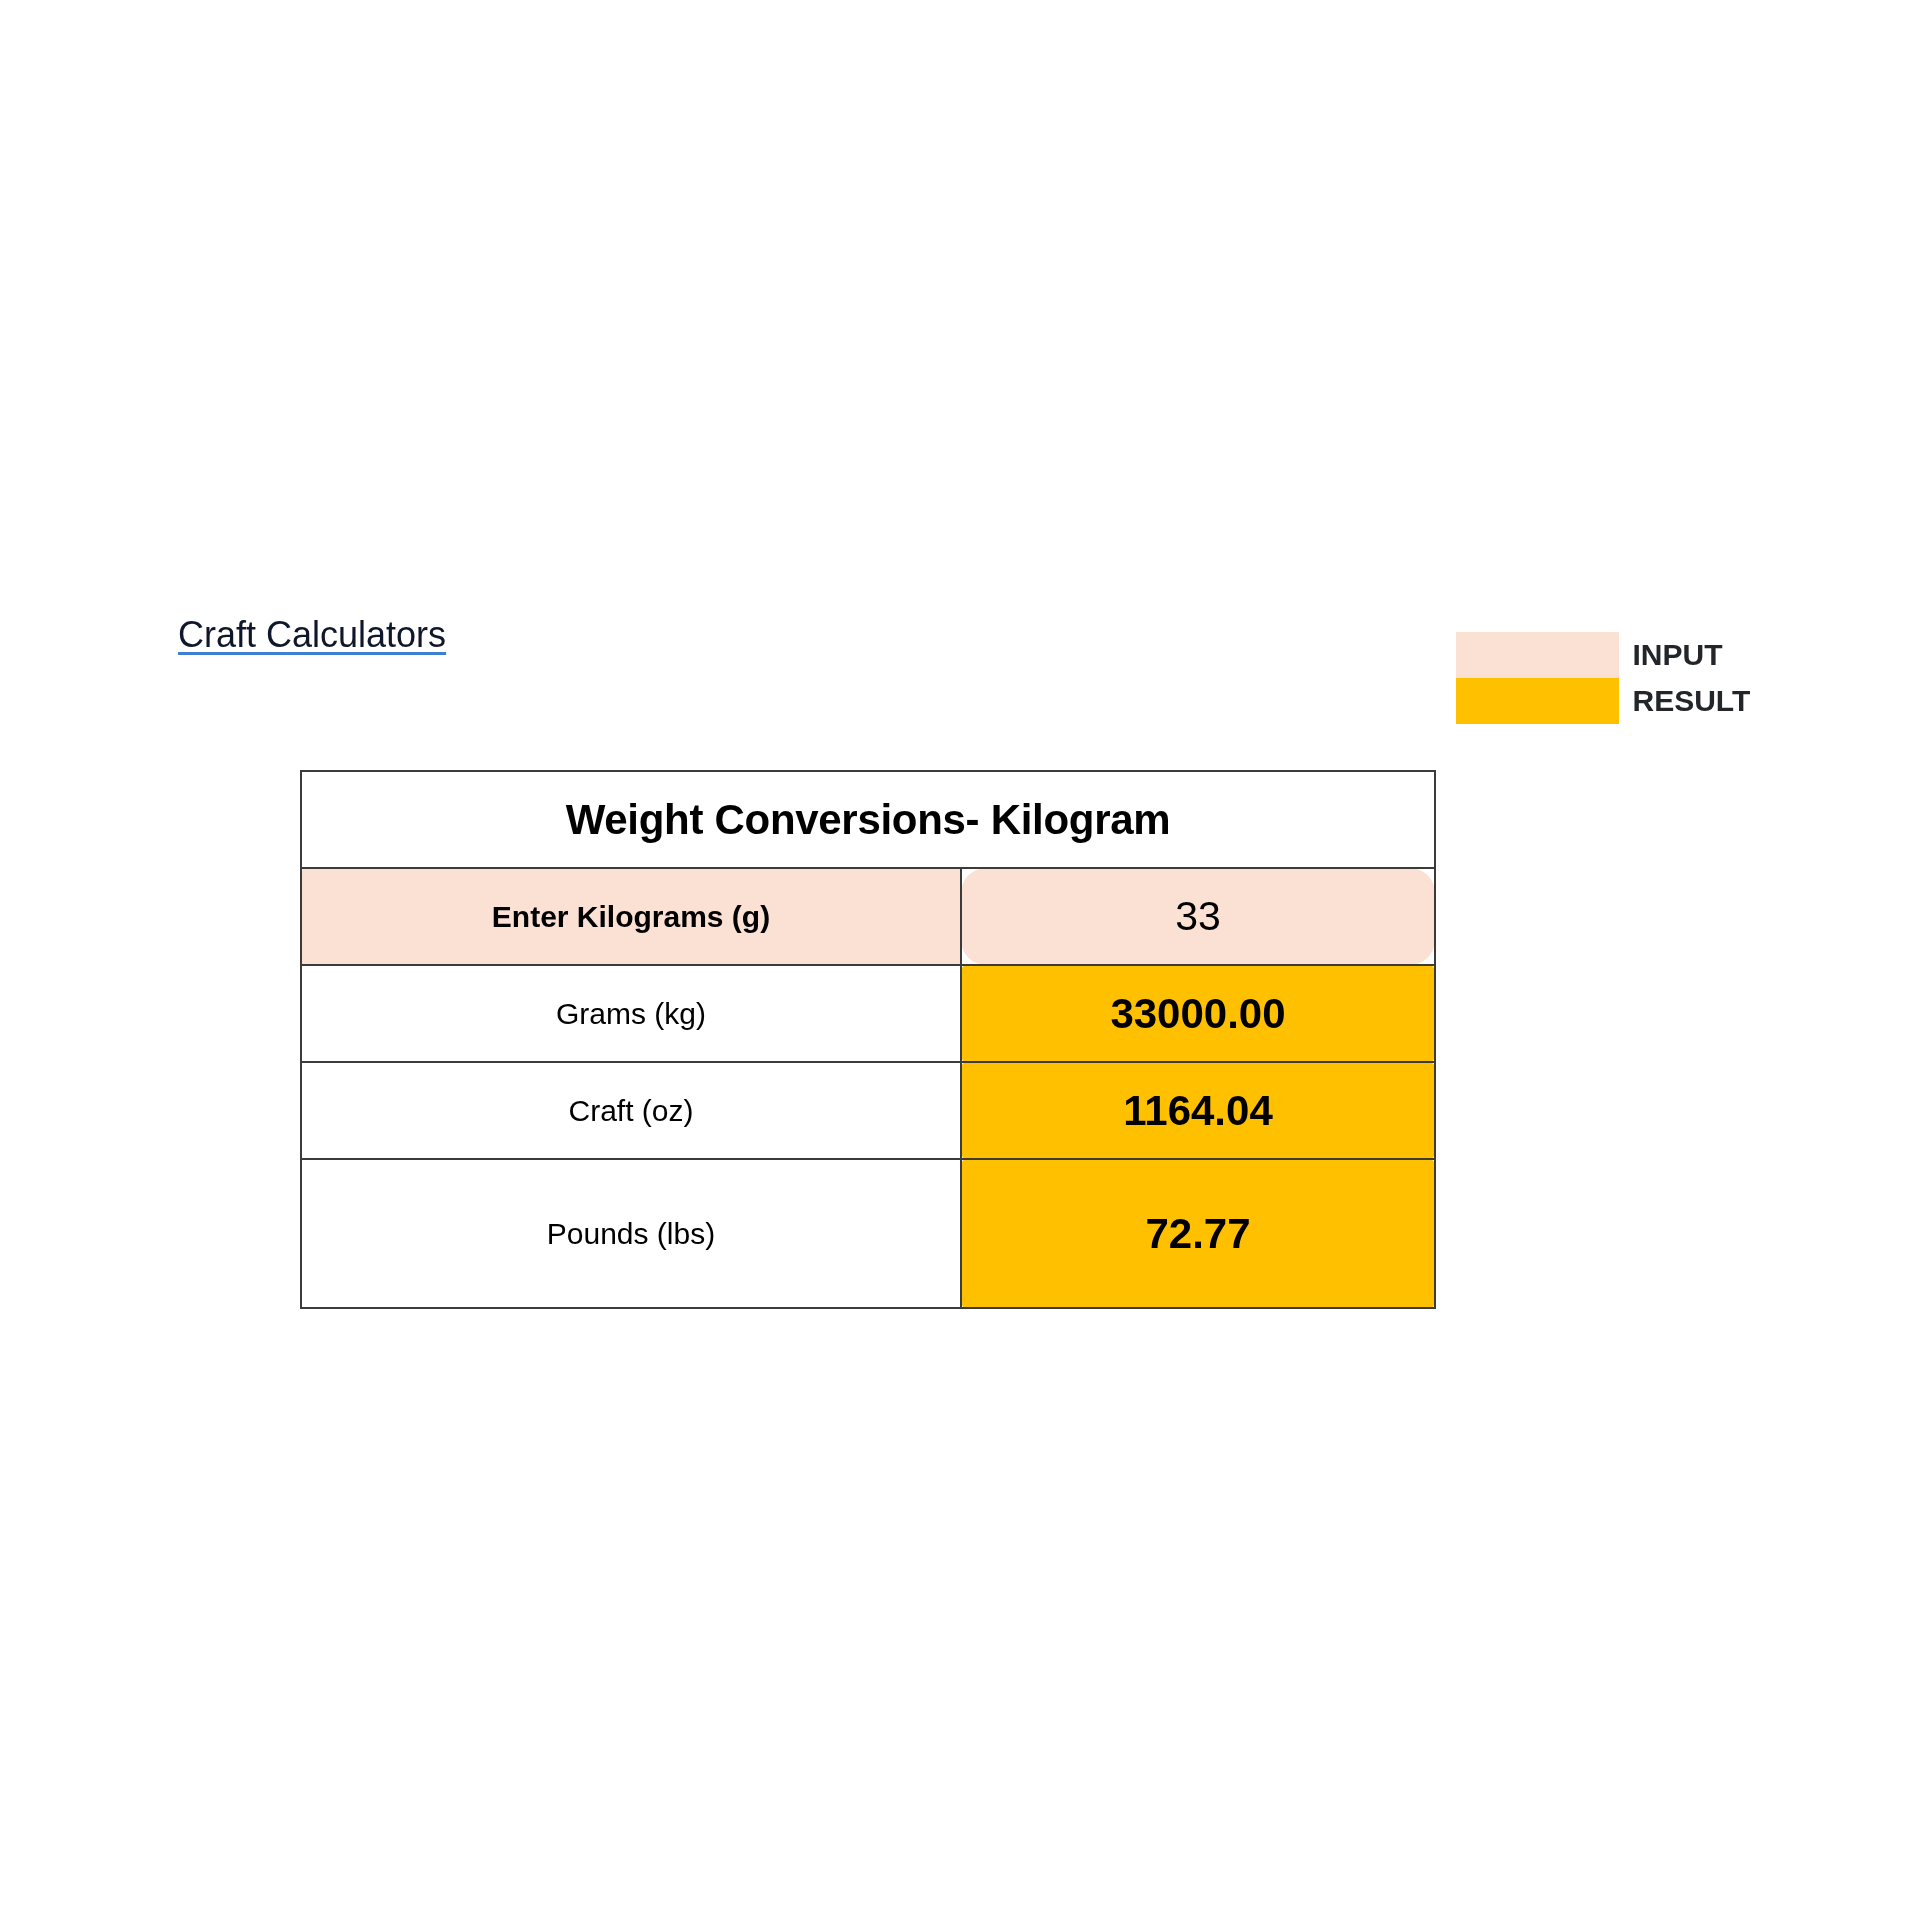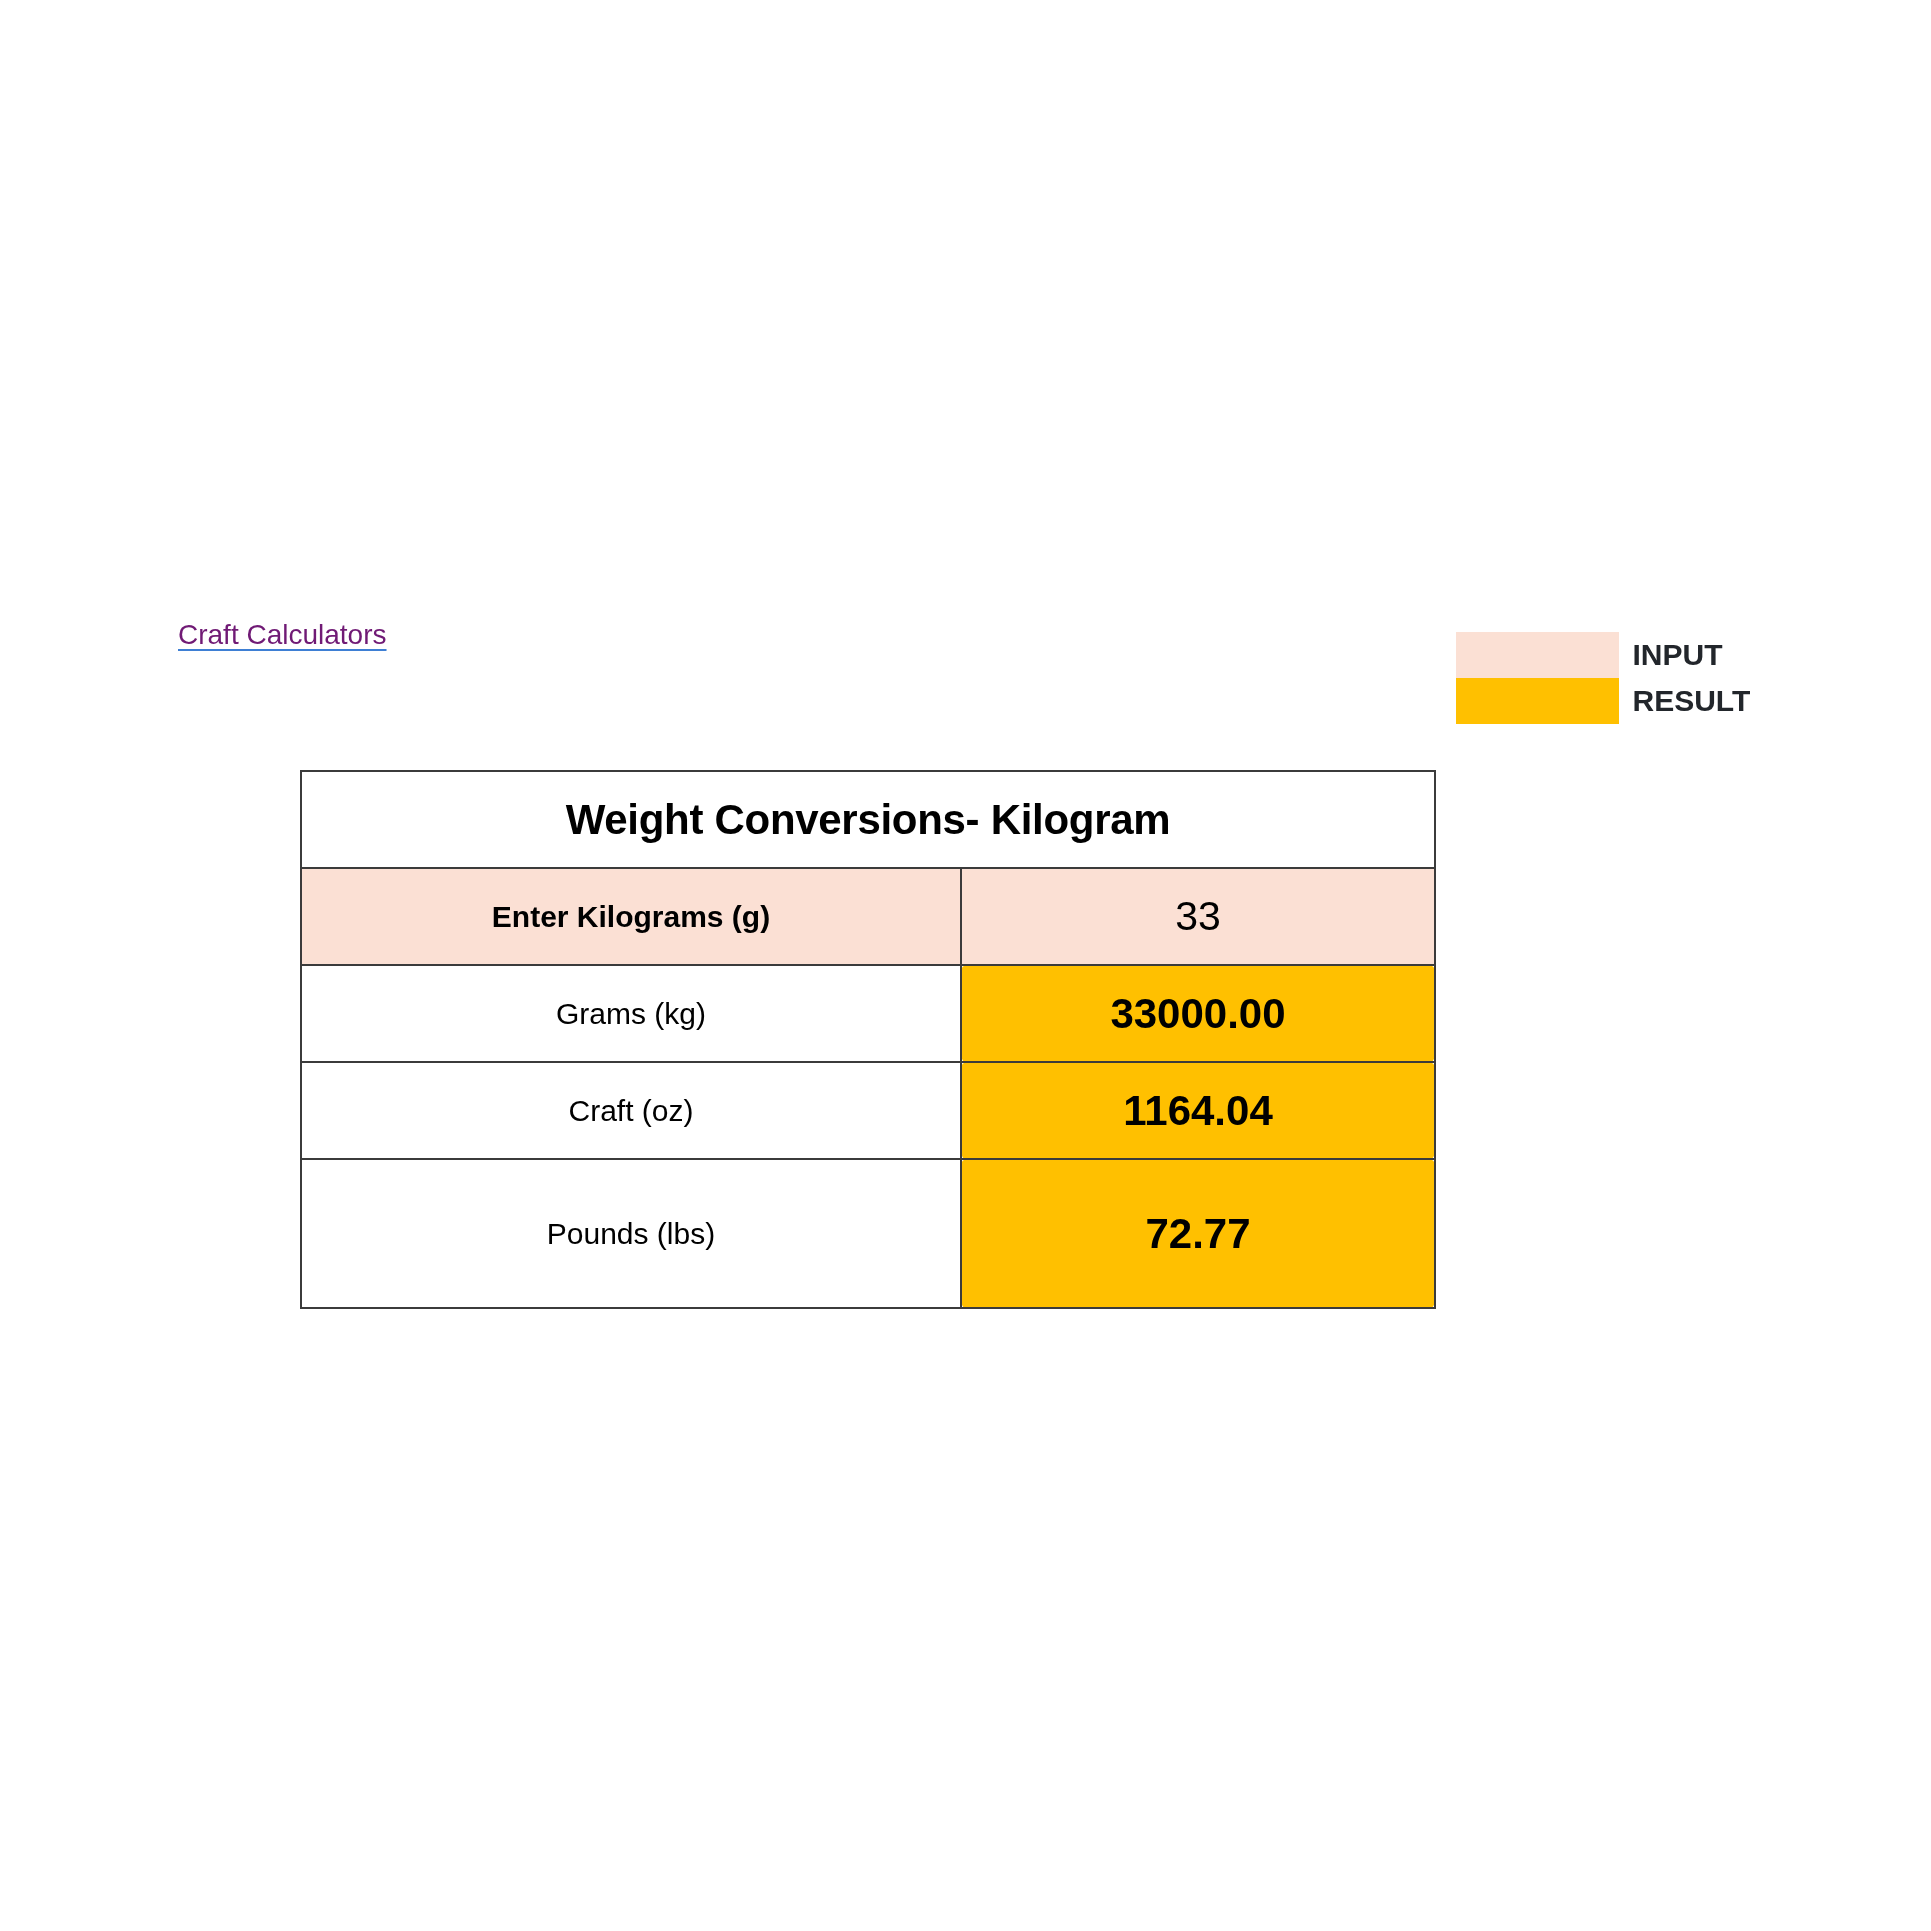--- a/index.html
+++ b/index.html
@@ -19,23 +19,23 @@
     width: 1931px;
     height: 1931px;
     background: #ffffff;
   }
 
   
   #craft-link {
     position: absolute;
     left: 178px;
     top: 616px;
-    font-size: 28px;
+    font-size: 36px;
     line-height: 37px;
-    color: #701a75;
+    color: #0f172a;
     text-decoration: underline;
     text-decoration-color: #3E7FD4;
     text-underline-offset: 4.8px;
     white-space: nowrap;
     cursor: pointer;
     font-family: "Liberation Sans", sans-serif;
   }
 
   
   #legend {
@@ -97,20 +97,21 @@
   td.input-label {
     height: 97px;
     font-size: 30px;
     font-weight: bold;
     margin-left: 41px;
   }
   td.input-value {
     height: 97px;
     font-size: 41px;
     font-weight: normal;
+    border-radius: 25px;
   }
 
   td.result-label {
     height: 97px;
     font-size: 30px;
     font-weight: normal;
     background: #ffffff;
   }
   td.result-value {
     height: 97px;

